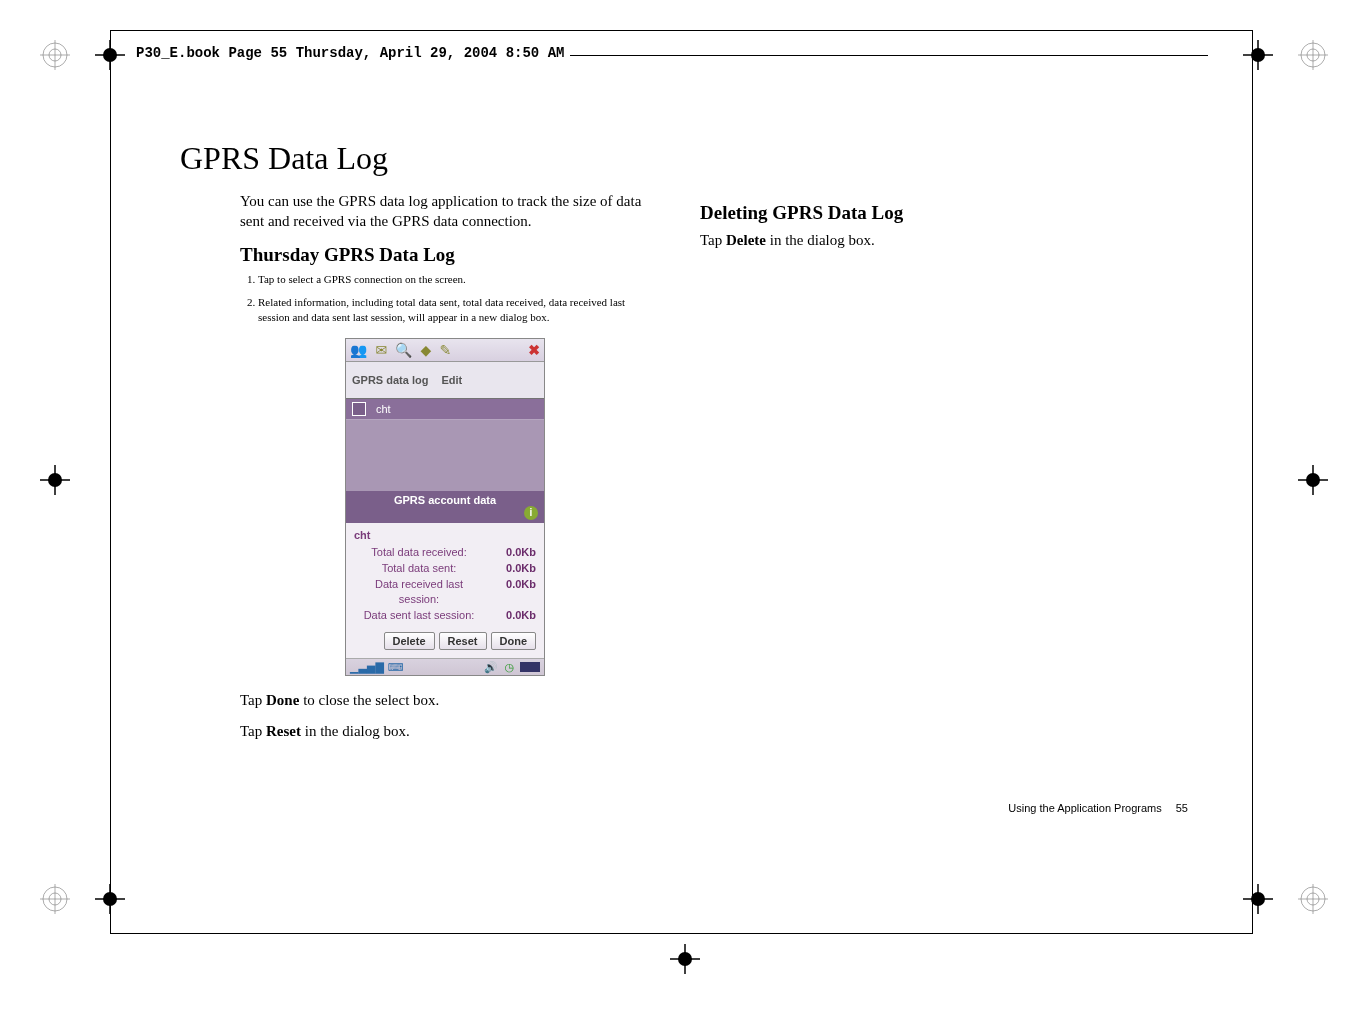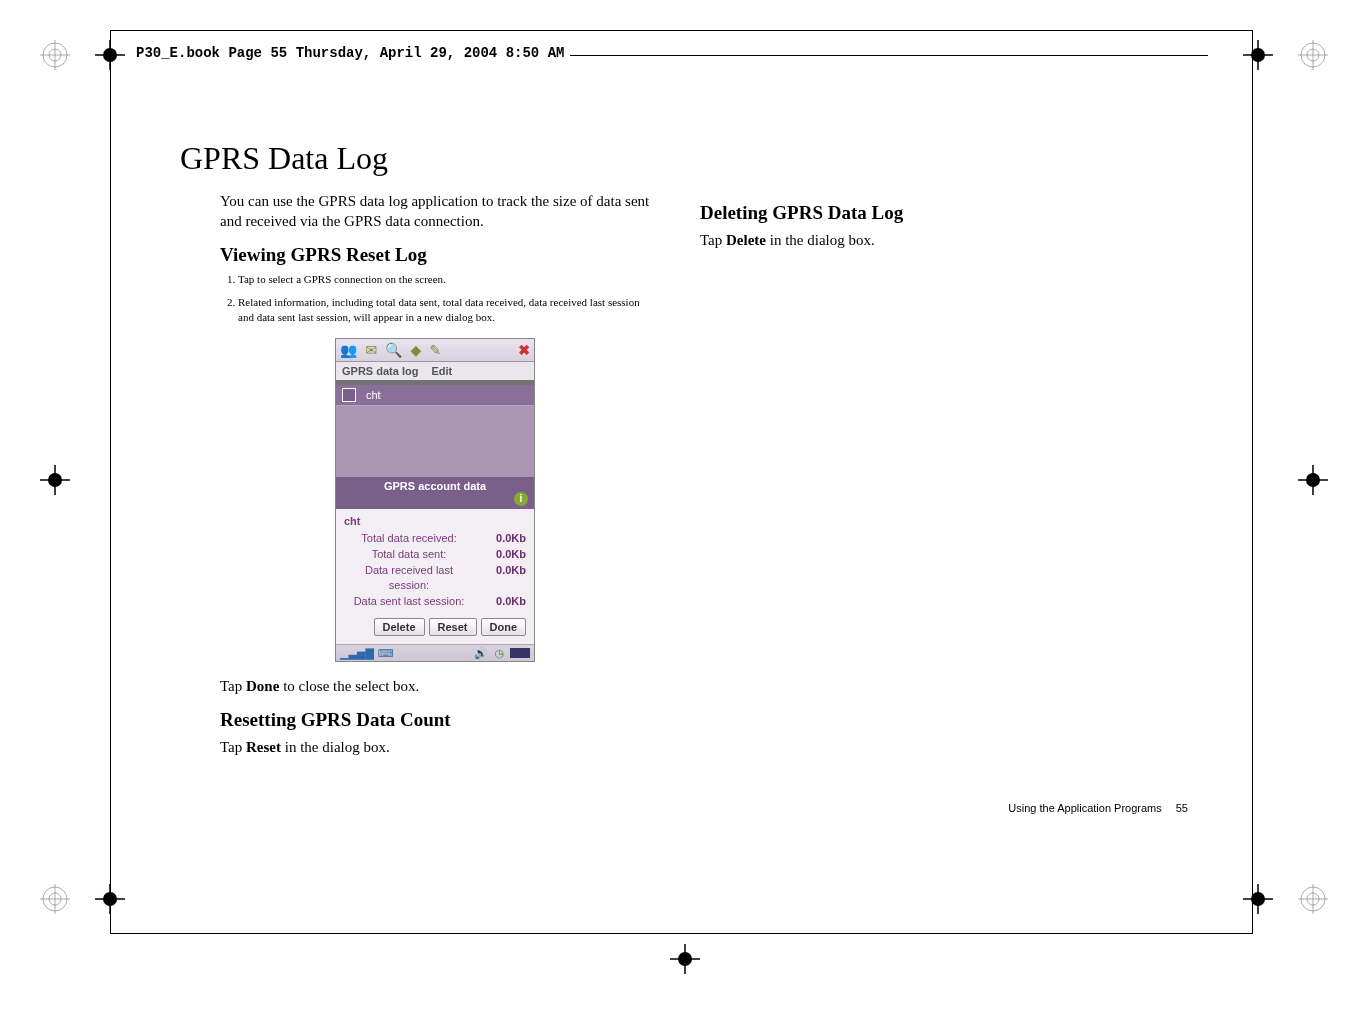--- a/index.html
+++ b/index.html
@@ -44,21 +44,21 @@
   }
   .col {
     width: 470px;
   }
   h1.title {
     font-family: Georgia, serif;
     font-weight: normal;
     font-size: 32px;
     margin: 0 0 14px 0;
   }
-  .indent-block { margin-left: 40px; }
+  .indent-block { margin-left: 60px; }
   p.body {
     font-size: 15px;
     line-height: 1.35;
     margin: 0 0 10px 0;
   }
   h2.section {
     font-family: Georgia, serif;
     font-weight: bold;
     font-size: 19px;
     margin: 12px 0 6px 0;
@@ -83,24 +83,24 @@
     align-items: center;
     padding: 3px 4px;
     background: linear-gradient(#e8e4ee,#d8d0e0);
     border-bottom: 1px solid #999;
     gap: 8px;
   }
   .scr-iconbar span { color: #883; font-size: 14px; }
   .scr-iconbar .close { margin-left: auto; color: #c33; font-weight: bold; }
   .scr-menubar {
     background: #e9e6ee;
-    padding: 3px 6px;
+    padding: 12px 6px;
     font-weight: bold;
     color: #555;
-    border-bottom: 5px solid #737373;
+    border-bottom: 1px solid #737373;
   }
   .scr-menubar span { margin-right: 10px; font-weight: bold; }
   .scr-listarea {
     background: #a997b4;
     height: 92px;
   }
   .scr-listrow {
     display: flex;
     align-items: center;
     background: #8a6f9a;
@@ -281,21 +281,21 @@
 <div class="thin-frame"></div>
 
 <div class="header-line"></div>
 <div class="header-text">P30_E.book  Page 55  Thursday, April 29, 2004  8:50 AM</div>
 
 <div class="content">
   <div class="col">
     <h1 class="title">GPRS Data Log</h1>
     <div class="indent-block">
       <p class="body">You can use the GPRS data log application to track the size of data sent and received via the GPRS data connection.</p>
-      <h2 class="section">Viewing GPRS Reset Log</h2>
+      <h2 class="section">Thursday GPRS Data Log</h2>
       <ol class="steps">
         <li>Tap to select a GPRS connection on the screen.</li>
         <li>Related information, including total data sent, total data received, data received last session and data sent last session, will appear in a new dialog box.</li>
       </ol>
 
       <div class="screenshot">
         <div class="scr-iconbar">
           <span>👥</span>
           <span>✉</span>
           <span>🔍</span>
@@ -346,21 +346,20 @@
           <span class="sig">⌨</span>
           <span class="spk">🔊</span>
           <span class="clk">◷</span>
           <div class="bat"></div>
         </div>
       </div>
 
       <p class="body">
         <span>Tap </span><span class="bold">Done</span><span> to close the select box.</span>
       </p>
-      <h2 class="section">Resetting GPRS Data Count</h2>
       <p class="body">
         <span>Tap </span><span class="bold">Reset</span><span> in the dialog box.</span>
       </p>
     </div>
   </div>
 
   <div class="col" style="padding-top:50px">
     <h2 class="section">Deleting GPRS Data Log</h2>
     <p class="body">
       <span>Tap </span><span class="bold">Delete</span><span> in the dialog box.</span>

